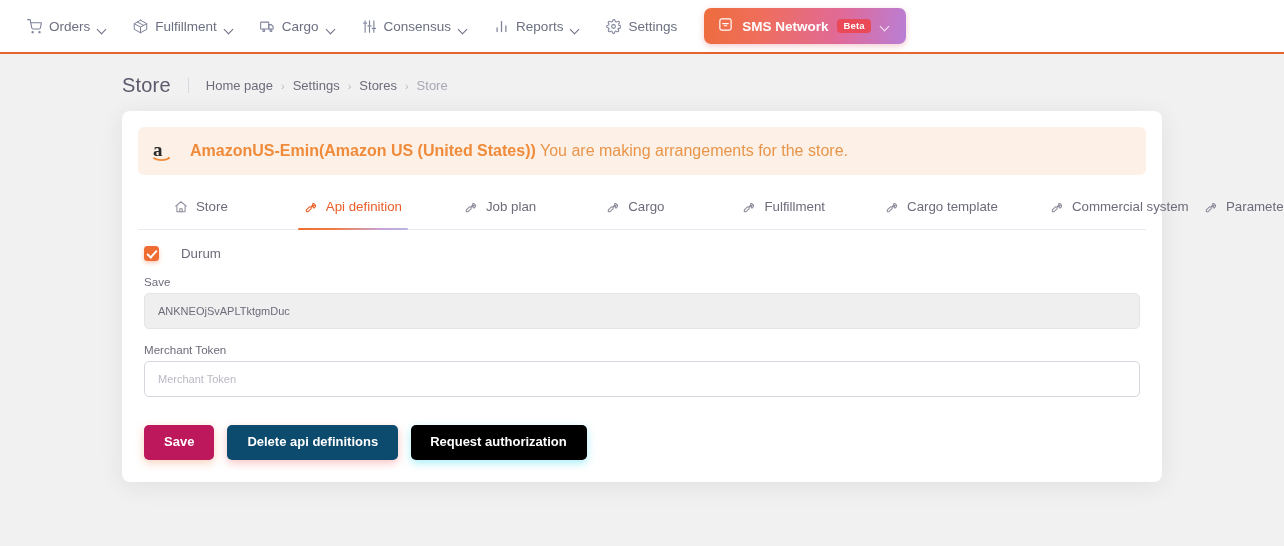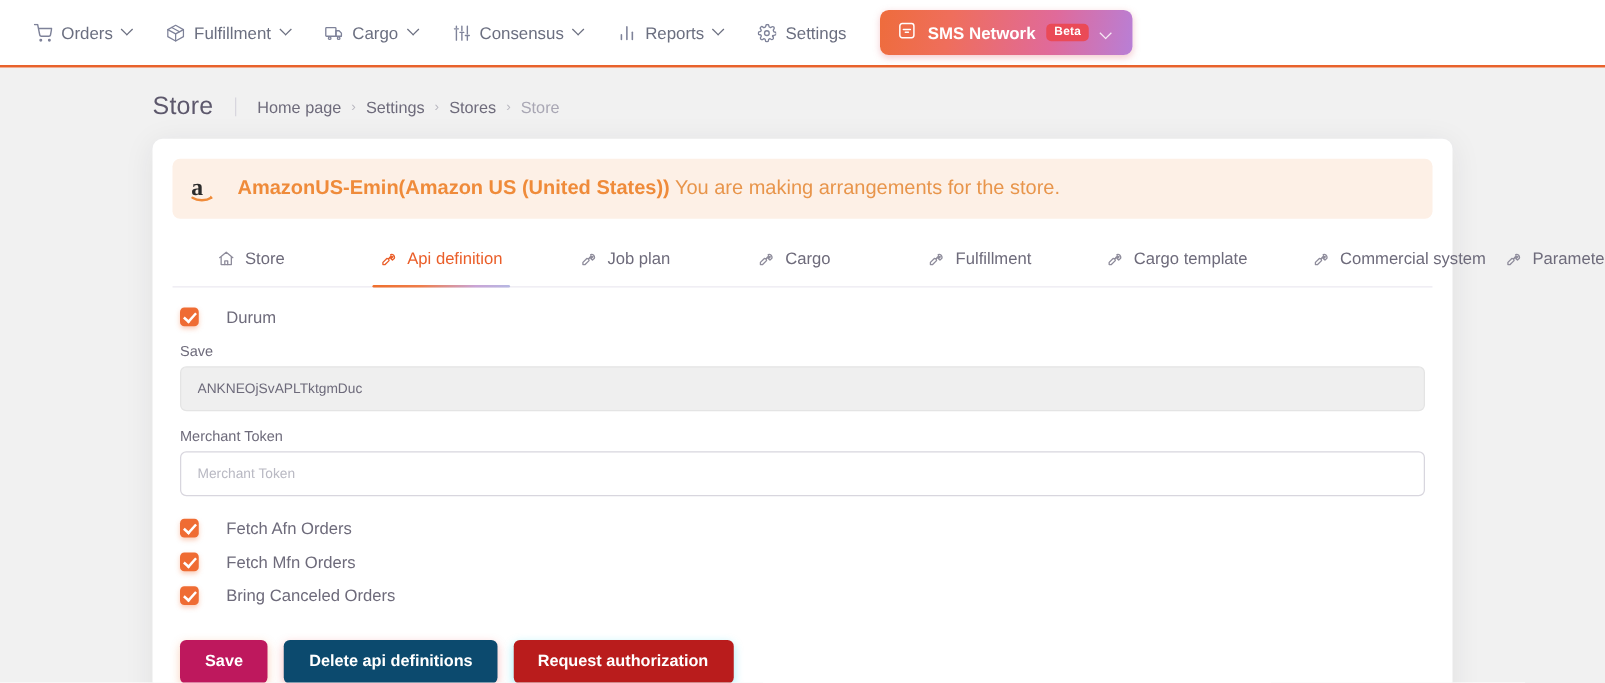--- a/index.html
+++ b/index.html
@@ -22,21 +22,21 @@
     background: #ffffff;
     border-bottom: 2px solid #e8622c;
     display: flex;
     align-items: center;
     padding: 0 16px 0 14px;
     position: relative;
     z-index: 5;
   }
   .nav-item {
     display: flex;
-    align-items: flex-start;
+    align-items: flex-end;
     gap: 7px;
     padding: 6px 13px;
     color: #6b6f80;
     font-size: 13.5px;
     cursor: pointer;
     white-space: nowrap;
     border-radius: 4px;
   }
   .nav-item .nav-ico {
     width: 15px; height: 15px;
@@ -230,21 +230,21 @@
     color: #fff;
     font-family: "Liberation Sans", sans-serif;
     font-size: 13px;
     font-weight: 600;
     padding: 10px 20px;
     cursor: pointer;
     line-height: 1.15;
   }
   .btn-save { background: #be185d; box-shadow: 0 3px 8px rgba(238,123,61,.35); }
   .btn-del  { background: #0c4a6e; box-shadow: 0 3px 8px rgba(234,84,85,.35); }
-  .btn-auth { background: #b91c1c; box-shadow: 0 3px 8px rgba(0,207,232,.35); padding-left: 19px; }
+  .btn-auth { background: #000000; box-shadow: 0 3px 8px rgba(0,207,232,.35); padding-left: 19px; }
 </style>
 </head>
 <body>
 
 <div class="topbar">
 
   <div class="nav-item">
     <span class="nav-ico">
       <svg width="15" height="15" viewBox="0 0 24 24" fill="none" stroke="currentColor" stroke-width="1.8" stroke-linecap="round" stroke-linejoin="round">
           <circle cx="9" cy="21" r="1"></circle>
@@ -443,34 +443,20 @@
     <div class="field">
       <label class="field-label">Save</label>
       <input class="input readonly" readonly="" type="text" value="ANKNEOjSvAPLTktgmDuc" style="">
     </div>
 
     <div class="field">
       <label class="field-label">Merchant Token</label>
       <input class="input" type="text" placeholder="Merchant Token" style="">
     </div>
 
-    <div class="chk-group">
-      <div class="chk-row">
-        <span class="chk"></span>
-        <span class="chk-label">Fetch Afn Orders</span>
-      </div>
-      <div class="chk-row">
-        <span class="chk"></span>
-        <span class="chk-label">Fetch Mfn Orders</span>
-      </div>
-      <div class="chk-row">
-        <span class="chk"></span>
-        <span class="chk-label">Bring Canceled Orders</span>
-      </div>
-    </div>
 
     <div class="btn-row">
       <button class="btn btn-save">Save</button>
       <button class="btn btn-del">Delete api definitions</button>
       <button class="btn btn-auth">Request authorization</button>
     </div>
 
   </div>
 </div>
 

